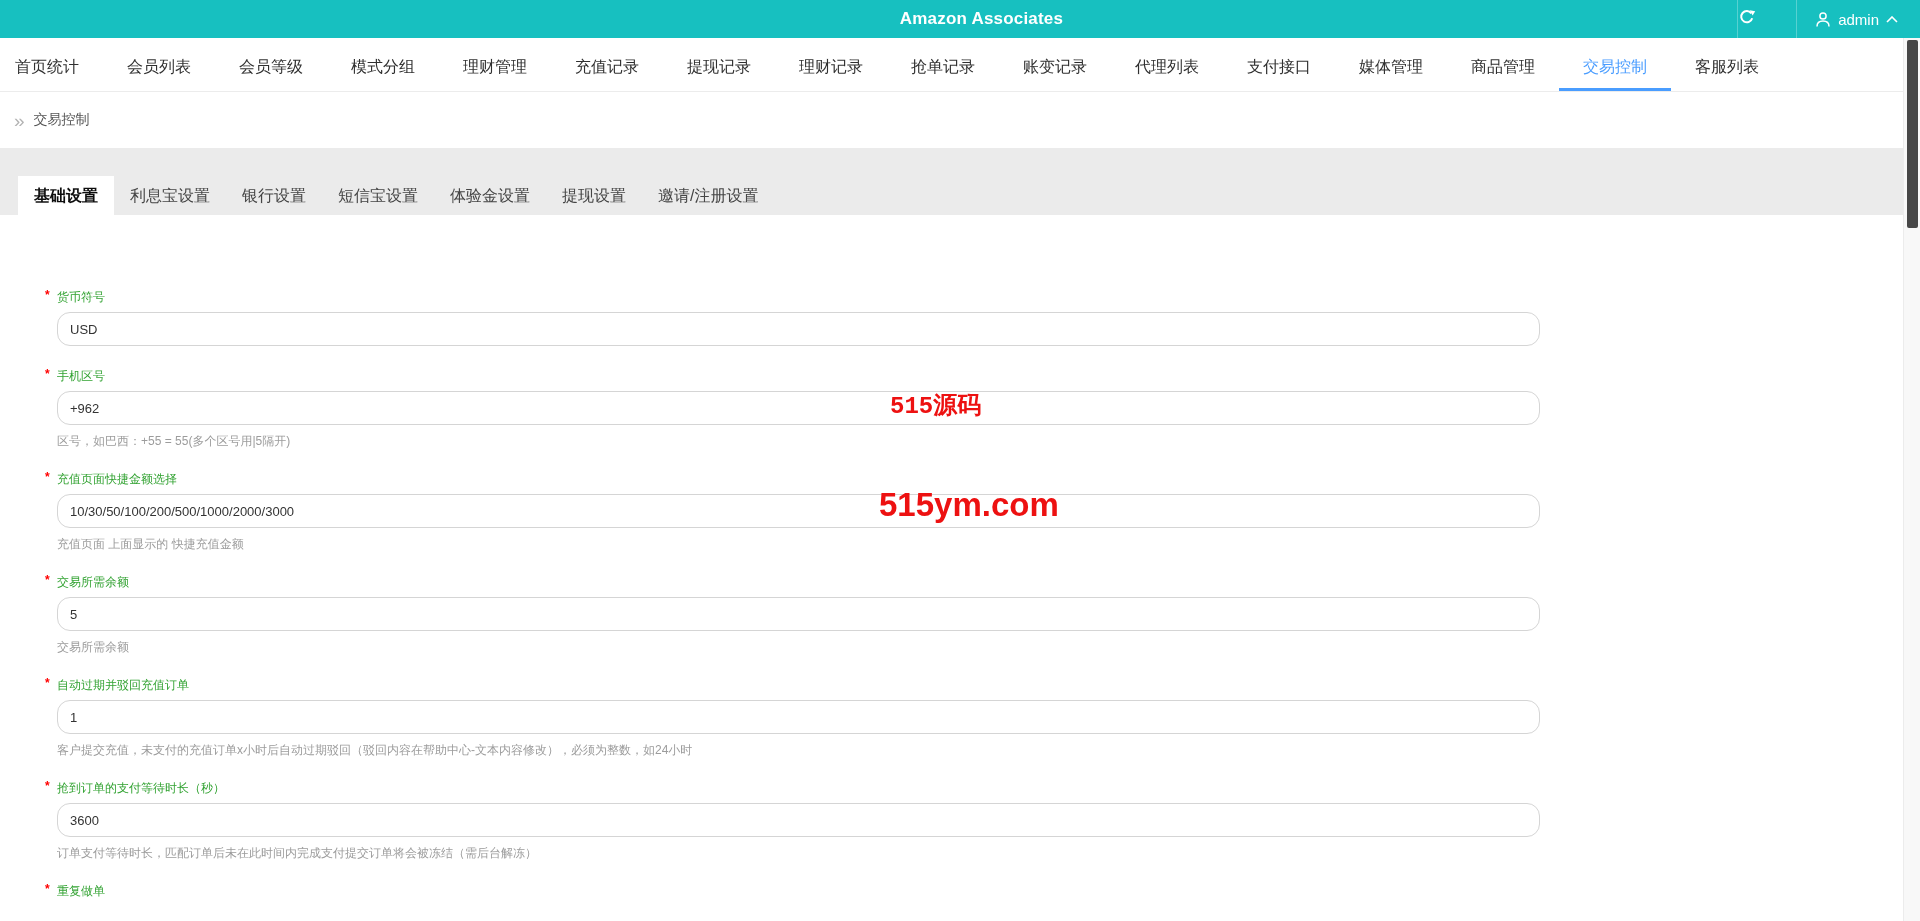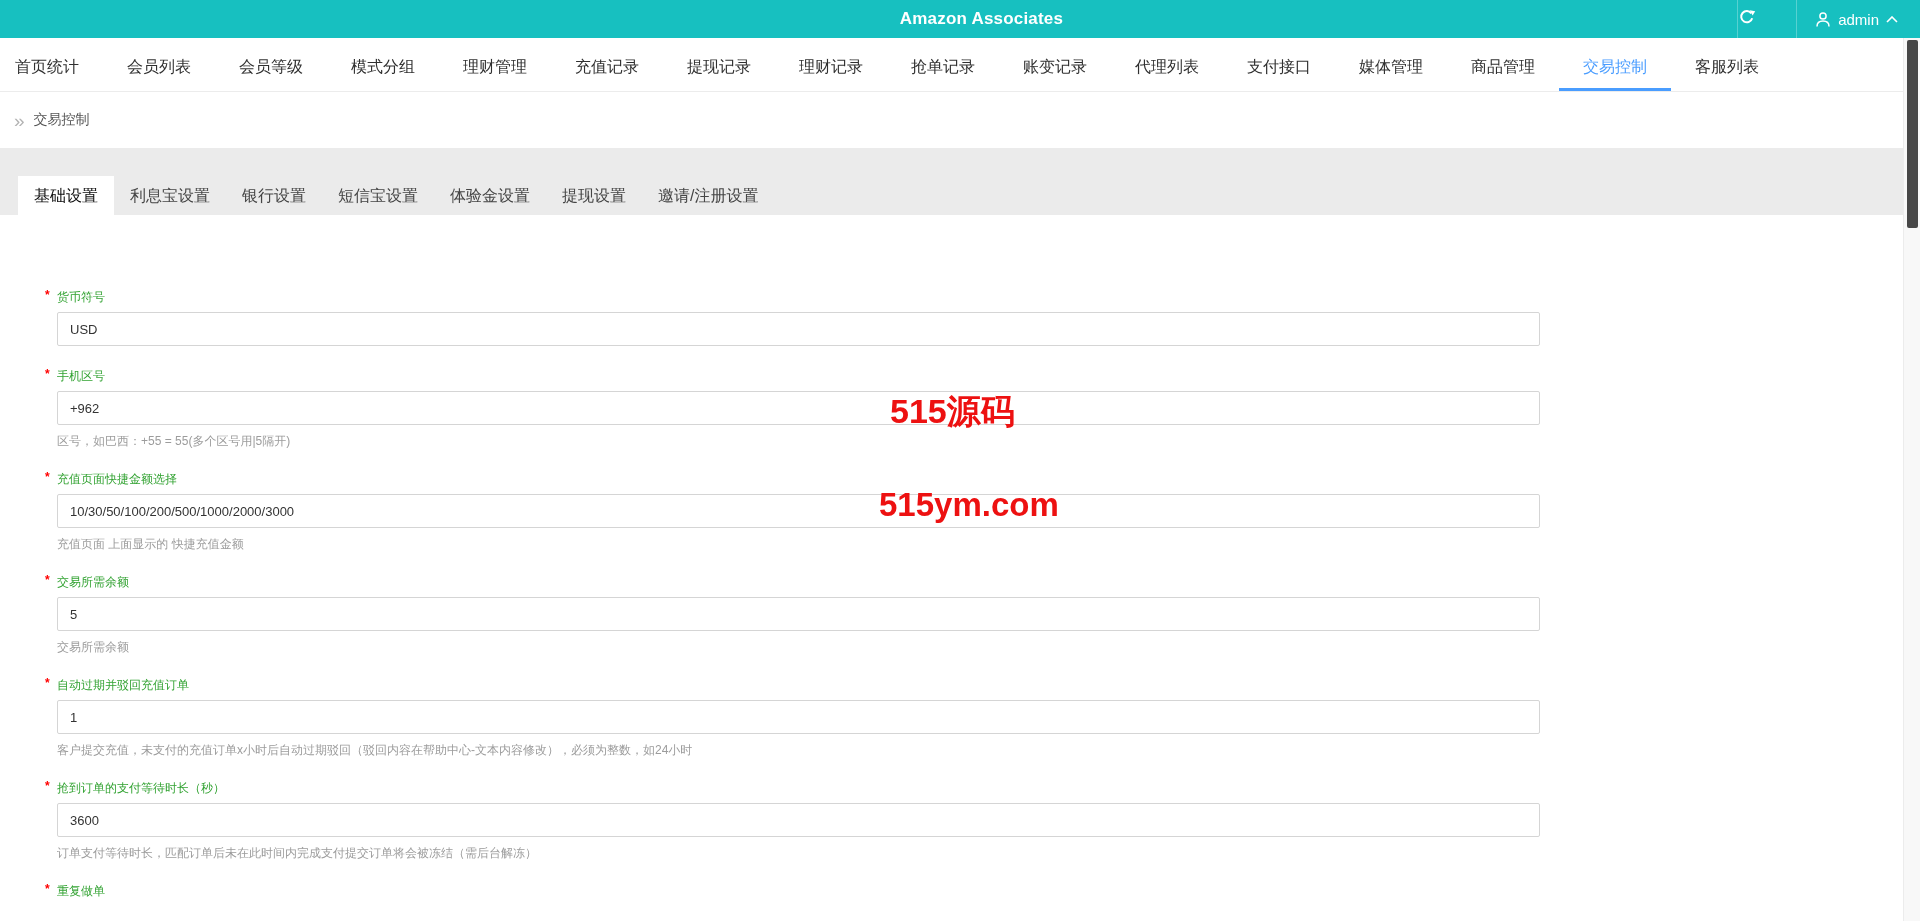--- a/index.html
+++ b/index.html
@@ -31,37 +31,37 @@
   .breadcrumb-bar { height:56px; background:#fff; display:flex; align-items:center;
     padding-left:14px; }
   .bc-icon { color:#b3b3b3; font-size:19px; margin-right:9px; line-height:1; }
   .bc-text { color:#565656; font-size:14px; }
 
   
   .content { background:#ebebeb; height:773px; }
   .tabs-row { padding:28px 0 0 18px; height:67px; display:flex; }
   .tab { height:39px; line-height:39px; padding:0 16px; font-size:16px; color:#454545;
     cursor:pointer; white-space:nowrap; }
-  .tab.active { background:#fff; color:#0d0d0d; font-weight:normal; }
+  .tab.active { background:#fff; color:#0d0d0d; font-weight:bold; }
   .card-body { background:#fff; height:706px; padding:75px 0 0 57px; position:relative; }
 
   
   .fld { margin-bottom:23px; }
   .fld-label { position:relative; font-size:12px; line-height:14px; color:#33a333;
     margin-bottom:8px; width:fit-content; }
   .fld-star { position:absolute; left:-12px; top:-2px; color:#ff0000; font-weight:bold;
     font-size:12px; }
   .fld-input { display:block; width:1483px; height:34px; border:1px solid #d5d5d5;
-    border-radius:2px; padding:0 12px; font-size:13px; color:#333; background:#fff;
+    border-radius:13px; padding:0 12px; font-size:13px; color:#333; background:#fff;
     outline:none; font-family:inherit; }
   .fld-help { margin-top:8px; font-size:12px; line-height:16px; color:#9c9c9c; }
 
   
   .wm { position:absolute; font-weight:bold; color:#ed1111; z-index:5; white-space:nowrap; }
-  .wm-1 { left:890px; top:389px; font-size:34px; }
+  .wm-1 { left:890px; top:389px; font-size:24px;font-family:Liberation Mono, monospace; }
   .wm-2 { left:864px; top:486px; font-size:33px;margin-left:15px; }
 
   
   .scroll-track { position:absolute; right:0; top:38px; width:17px; height:883px;
     background:#f8f8f8; border-left:1px solid #ececec; z-index:9; }
   .scroll-thumb { width:11px; height:188px; margin:2px auto 0; background:#474747;
     border-radius:2px; cursor:pointer; }
 </style>
 </head>
 <body>

